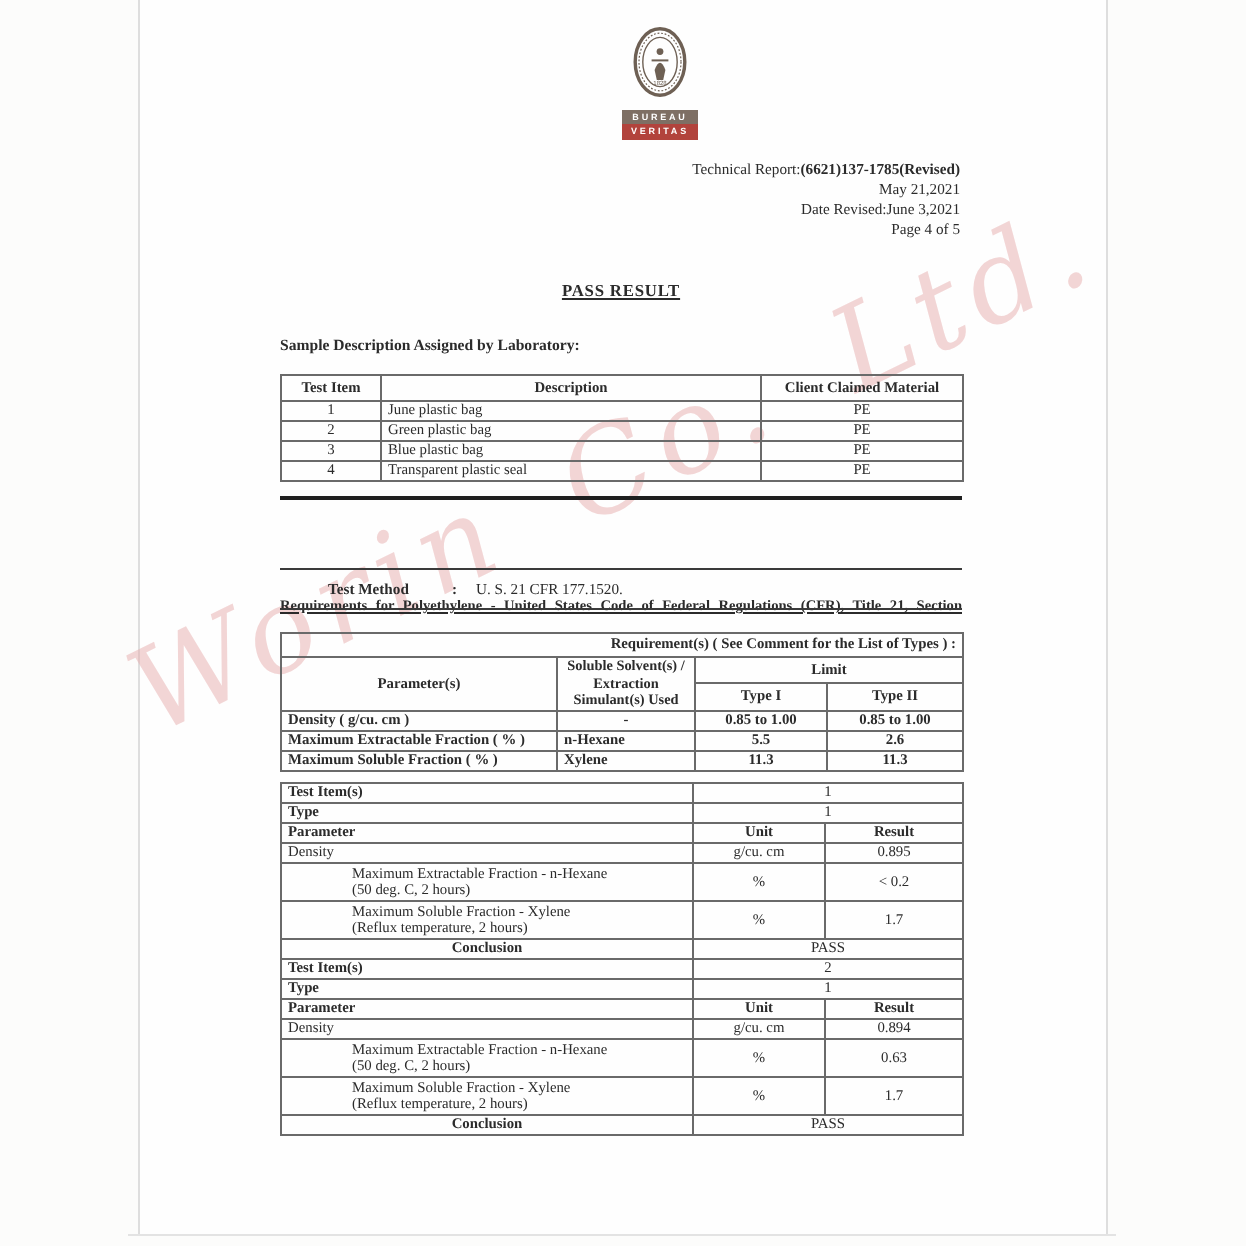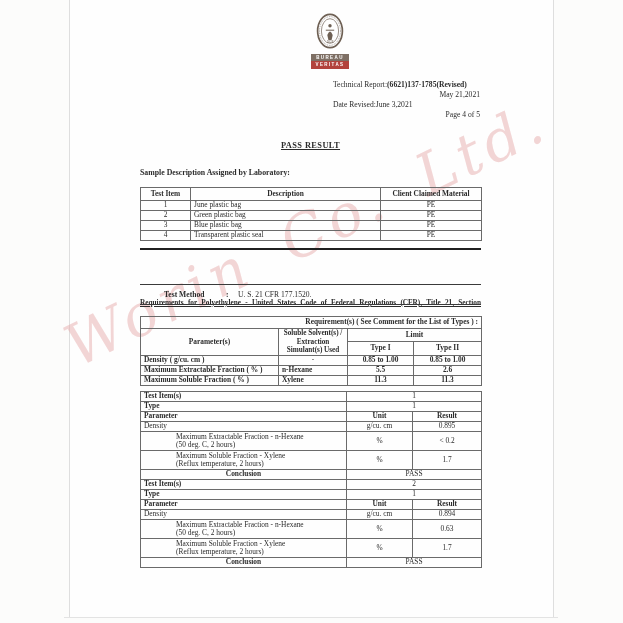--- a/index.html
+++ b/index.html
@@ -28,21 +28,21 @@
   
   .logo{position:absolute;left:311px;top:13px;width:38px;text-align:center;}
   .logo-band{width:38px;box-sizing:border-box;color:#fff;
     font-family:"Liberation Sans", sans-serif;font-weight:bold;
     font-size:4.5px;letter-spacing:1.4px;text-align:center;line-height:7px;}
   .band-bureau{background:#7e6f64;height:7px;margin-top:1px;}
   .band-veritas{background:#b2433c;height:8px;line-height:8px;}
 
   
   .hdr{position:absolute;left:333px;top:80px;width:147px;font-size:7.6px;line-height:10px;}
-  .hdr-row{display:flex;justify-content:flex-start;}
+  .hdr-row{display:flex;justify-content:flex-end;}
   .hdr-right{text-align:right;}
   .bold{font-weight:bold;}
 
   .doc-title{position:absolute;left:140px;top:141px;width:341px;text-align:center;
     font-weight:bold;font-size:8.4px;letter-spacing:.4px;text-decoration:underline;}
 
   .sec-heading{position:absolute;left:140px;top:168px;font-weight:bold;font-size:7.8px;}
 
   
   .doc-table{border-collapse:collapse;table-layout:fixed;width:341px;font-size:7.4px;color:#2b2b2b;}

